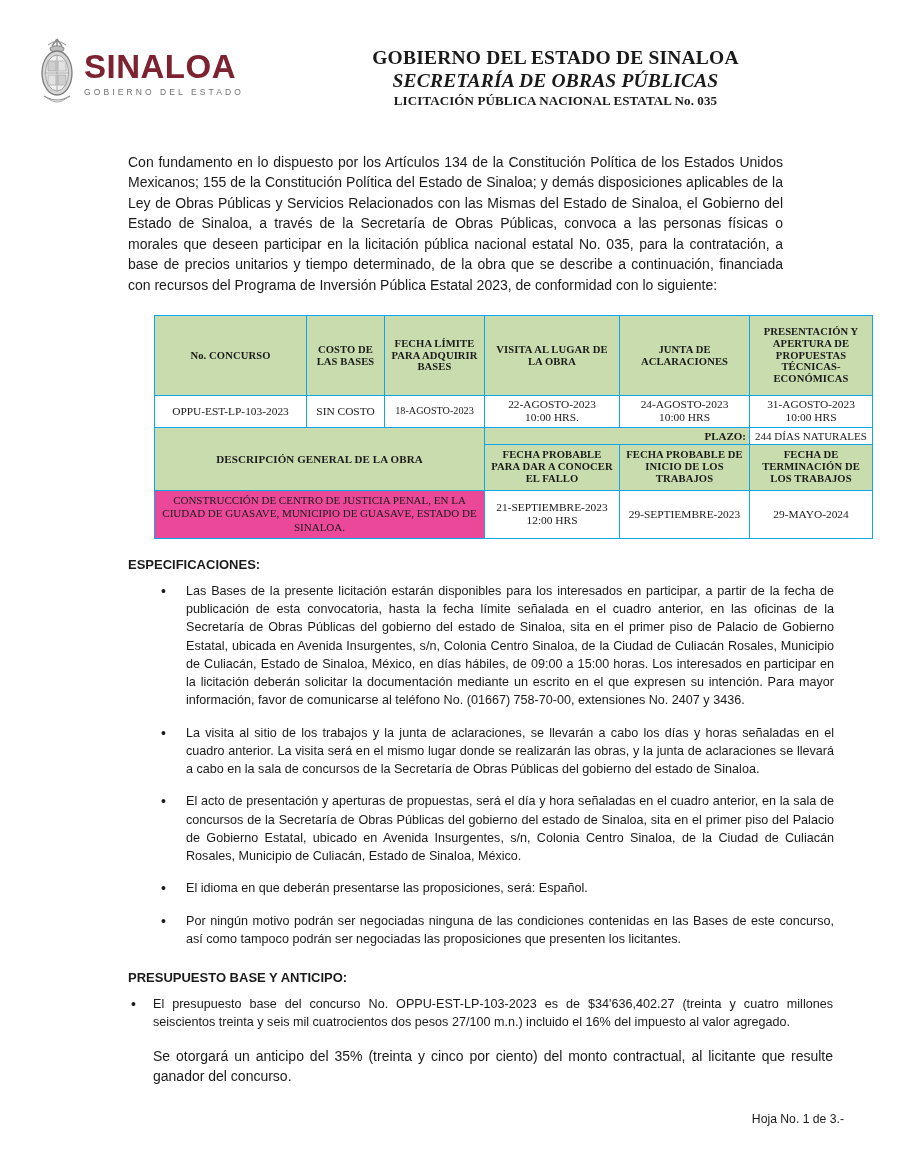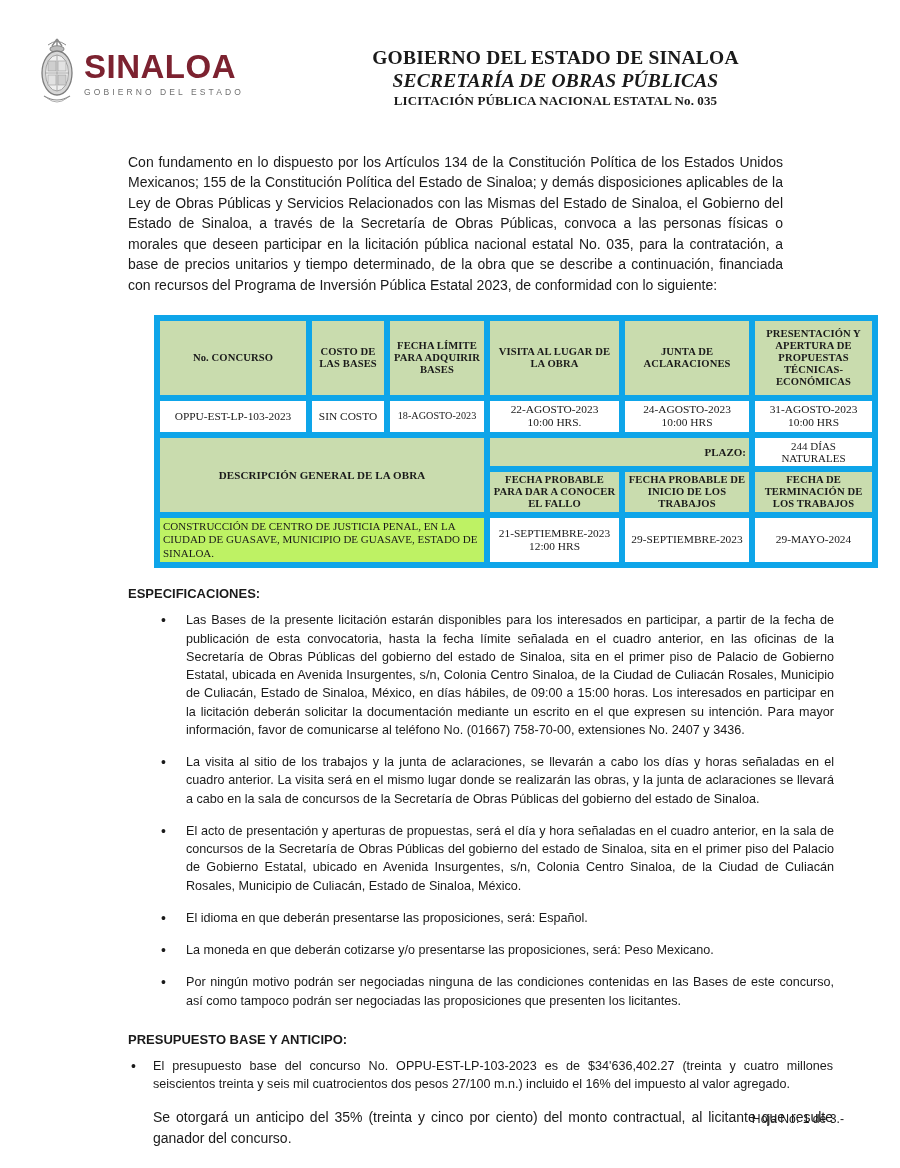--- a/index.html
+++ b/index.html
@@ -105,21 +105,21 @@
     margin: 20px 0 0 126px;
     width: 718px;
   }
   table.main {
     border-collapse: collapse;
     width: 100%;
     font-family: "Liberation Serif", serif;
     table-layout: fixed;
   }
   table.main td, table.main th {
-    border: 6px solid #0ea5e9;
+    border: 1px solid #0ea5e9;
     vertical-align: middle;
     padding: 2px 3px;
   }
   .hdr {
     background: #c9dcae;
     text-align: center;
     font-weight: bold;
     font-size: 10.6px;
     line-height: 1.12;
     letter-spacing: 0.1px;
@@ -144,25 +144,25 @@
     font-weight: bold;
     font-size: 11px;
     padding-right: 5px;
   }
   .plazo-val {
     background: #ffffff;
     text-align: center;
     font-size: 11px;
   }
   .desc-body {
-    text-align: left;
+    text-align: center;
     font-size: 11px;
     line-height: 1.23;
     padding: 4px 4px 4px 5px;
-    background: #bef264;
+    background: #ec4899;
   }
 
   
   .sec-title {
     font-weight: bold;
     font-size: 13px;
     margin: 18px 0 0 100px;
   }
   .sec-title.tight { margin-top: 22px; }
 
@@ -316,21 +316,20 @@
       </tbody>
     </table>
   </div>
 
   <div class="sec-title">ESPECIFICACIONES:</div>
   <ul class="specs">
     <li>Las Bases de la presente licitación estarán disponibles para los interesados en participar, a partir de la fecha de publicación de esta convocatoria, hasta la fecha límite señalada en el cuadro anterior, en las oficinas de la Secretaría de Obras Públicas del gobierno del estado de Sinaloa, sita en el primer piso de Palacio de Gobierno Estatal, ubicada en Avenida Insurgentes, s/n, Colonia Centro Sinaloa, de la Ciudad de Culiacán Rosales, Municipio de Culiacán, Estado de Sinaloa, México, en días hábiles, de 09:00 a 15:00 horas. Los interesados en participar en la licitación deberán solicitar la documentación mediante un escrito en el que expresen su intención. Para mayor información, favor de comunicarse al teléfono No. (01667) 758-70-00, extensiones No. 2407 y 3436.</li>
     <li>La visita al sitio de los trabajos y la junta de aclaraciones, se llevarán a cabo los días y horas señaladas en el cuadro anterior. La visita será en el mismo lugar donde se realizarán las obras, y la junta de aclaraciones se llevará a cabo en la sala de concursos de la Secretaría de Obras Públicas del gobierno del estado de Sinaloa.</li>
     <li>El acto de presentación y aperturas de propuestas, será el día y hora señaladas en el cuadro anterior, en la sala de concursos de la Secretaría de Obras Públicas del gobierno del estado de Sinaloa, sita en el primer piso del Palacio de Gobierno Estatal, ubicado en Avenida Insurgentes, s/n, Colonia Centro Sinaloa, de la Ciudad de Culiacán Rosales, Municipio de Culiacán, Estado de Sinaloa, México.</li>
     <li>El idioma en que deberán presentarse las proposiciones, será: Español.</li>
-    <li>La moneda en que deberán cotizarse y/o presentarse las proposiciones, será: Peso Mexicano.</li>
     <li>Por ningún motivo podrán ser negociadas ninguna de las condiciones contenidas en las Bases de este concurso, así como tampoco podrán ser negociadas las proposiciones que presenten los licitantes.</li>
   </ul>
 
   <div class="sec-title tight">PRESUPUESTO BASE Y ANTICIPO:</div>
   <ul class="budget">
     <li>El presupuesto base del concurso No. OPPU-EST-LP-103-2023 es de $34'636,402.27 (treinta y cuatro millones seiscientos treinta y seis mil cuatrocientos dos pesos 27/100 m.n.) incluido el 16% del impuesto al valor agregado.</li>
   </ul>
   <div class="budget-note">Se otorgará un anticipo del 35% (treinta y cinco por ciento) del monto contractual, al licitante que resulte ganador del concurso.</div>
 
   <div class="footer">Hoja No. 1 de 3.-</div>

